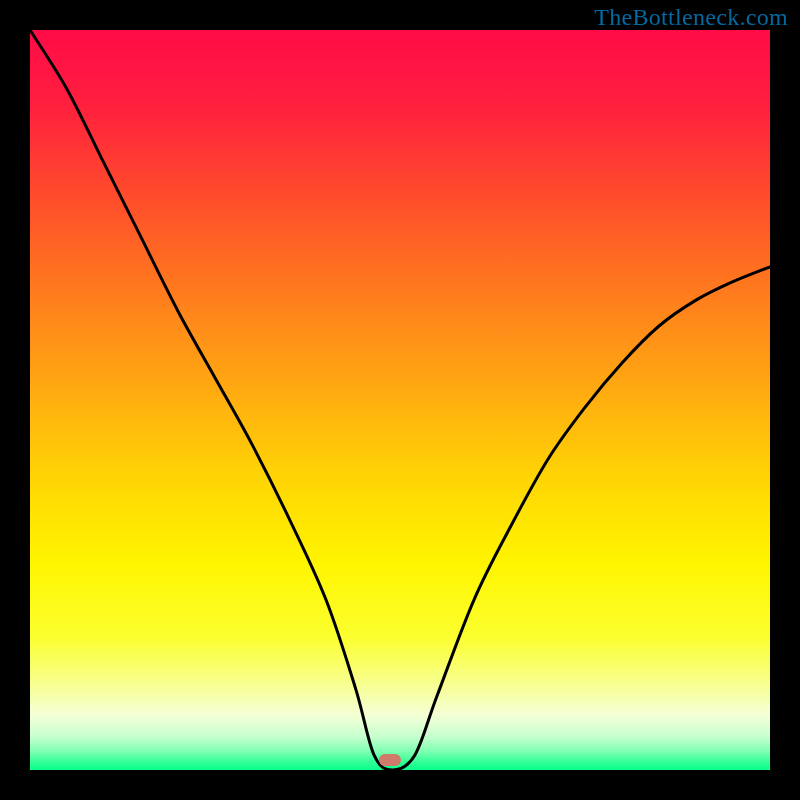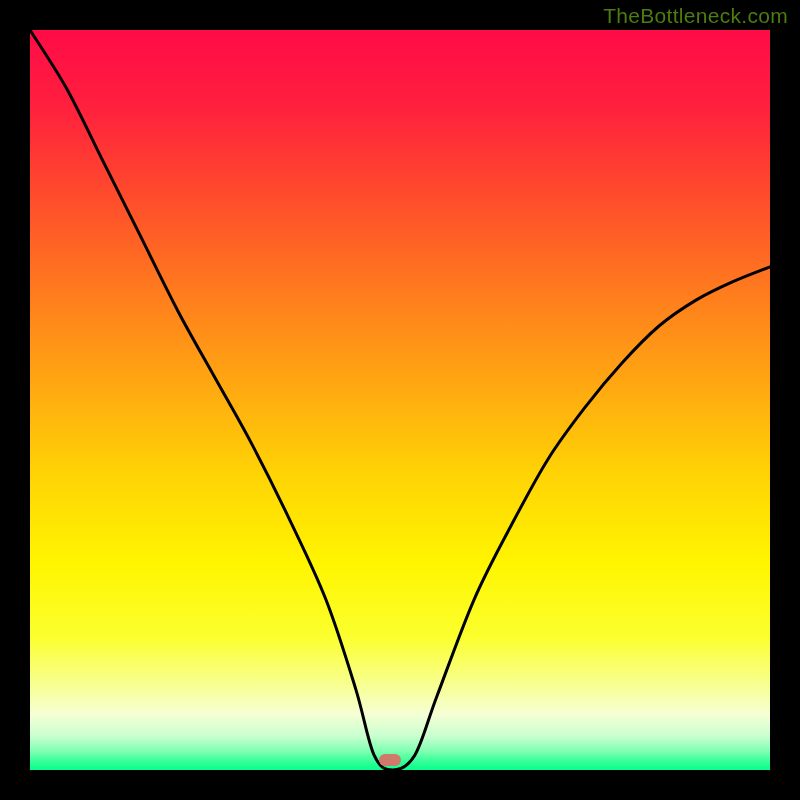--- a/index.html
+++ b/index.html
@@ -14,25 +14,26 @@
   .frame {
     position: relative;
     width: 800px;
     height: 800px;
     background: #000;
   }
   .watermark {
     position: absolute;
     top: 4px;
     right: 12px;
-    color: #4d7c0f;
-    font-size: 21px;
+    color: #0369a1;
+    font-size: 24px;
     font-weight: 500;
     letter-spacing: 0.3px;
     z-index: 10;
+    font-family: Liberation Serif, serif;
   }
   .plot-area {
     position: absolute;
     left: 30px;
     top: 30px;
     width: 740px;
     height: 740px;
     overflow: hidden;
   }
   .gradient-bg {

